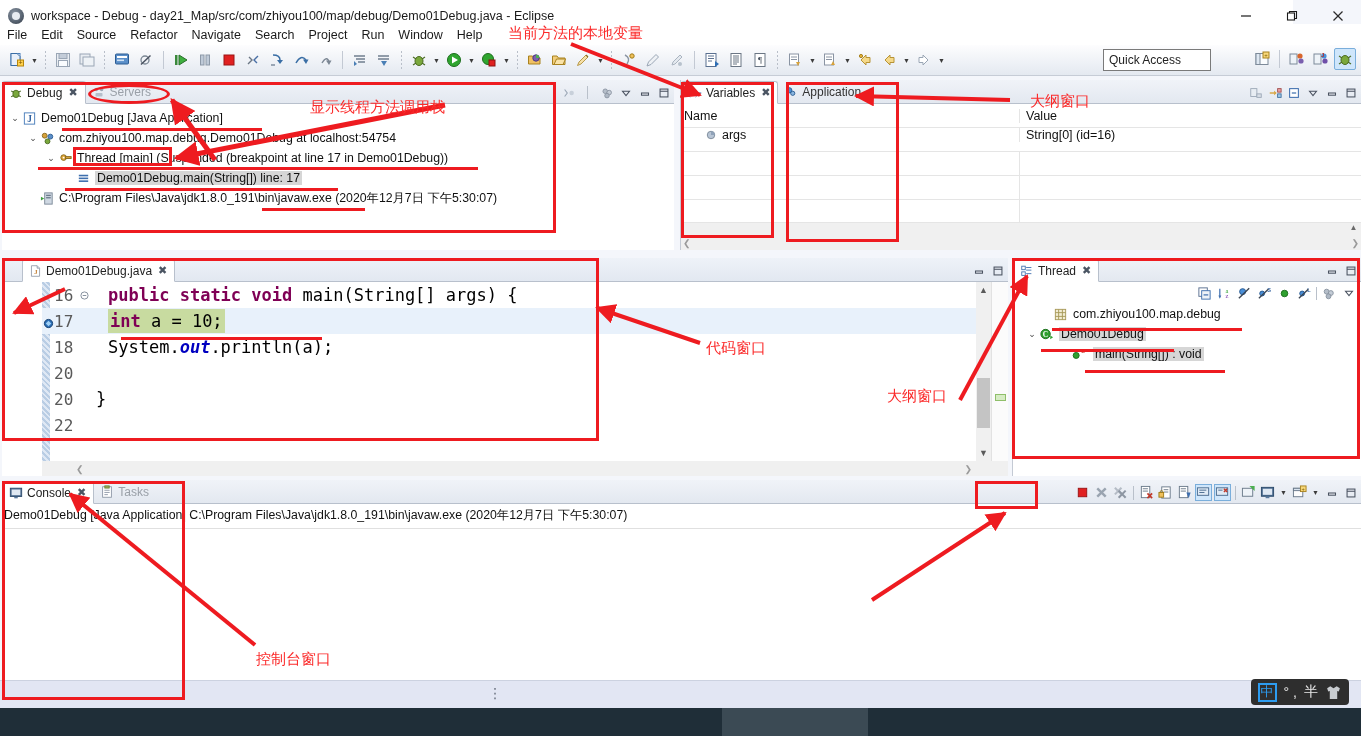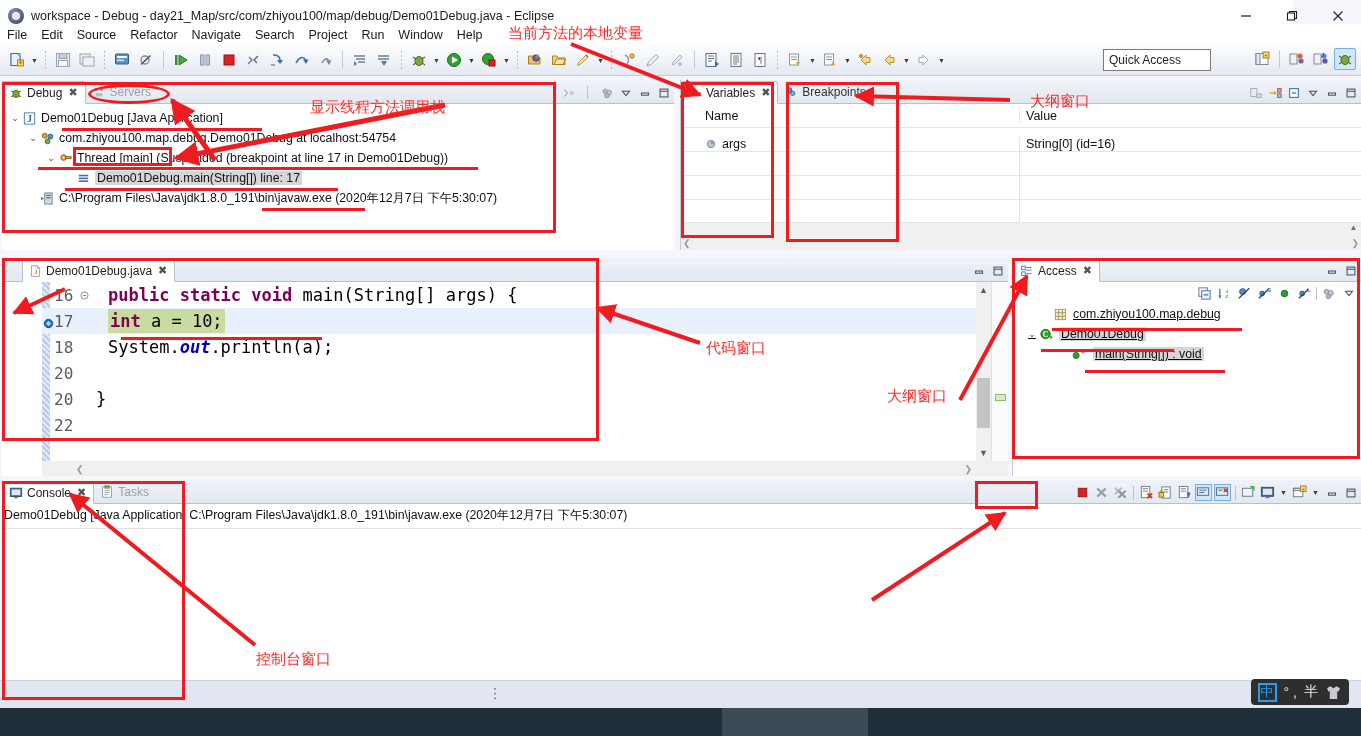--- a/index.html
+++ b/index.html
@@ -606,21 +606,21 @@
             <text x="8" y="11" font-size="9" text-anchor="middle" fill="#3f6fae" font-family="serif">(x)=</text>
           </svg>
         <span>Variables</span>
         <span class="xmark">✖</span>
       </div>
       <div class="ptab unsel" style="color:#333;">
         <svg width="14" height="14" viewBox="0 0 16 16">
             <circle cx="6" cy="6" r="3" fill="#4a8fd8" stroke="#25588f"></circle>
             <circle cx="10" cy="9.5" r="2.4" fill="#8ab6e0" stroke="#25588f"></circle>
           </svg>
-        <span>Breakpoints</span>
+        <span>Application</span>
       </div>
       <div class="ptab-tools">
         <div class="ptool">
           <svg width="14" height="14" viewBox="0 0 16 16">
               <rect x="2" y="3" width="7" height="9" fill="#e8edf3" stroke="#9aa6b5"></rect>
               <rect x="9" y="9" width="5" height="4" fill="#d8dee6" stroke="#9aa6b5"></rect>
             </svg>
         </div>
         <div class="ptool">
           <svg width="14" height="14" viewBox="0 0 16 16">
@@ -649,24 +649,24 @@
         <div class="ptool">
           <svg width="14" height="14" viewBox="0 0 16 16">
               <rect x="3.5" y="3.5" width="9" height="9" fill="none" stroke="#4a5260" stroke-width="1.2"></rect>
               <line x1="3.5" y1="6" x2="12.5" y2="6" stroke="#4a5260" stroke-width="1.2"></line>
             </svg>
         </div>
       </div>
     </div>
     <div class="panel-body" style="height:146px;">
       <div style="display:flex; height:24px; align-items:center; border-bottom:1px solid #e5e5e5;">
-        <div style="width:338px; padding-left:24px; font-size:12.5px; color:#111;">Name</div>
+        <div style="width:338px; padding-left:3px; font-size:12.5px; color:#111;">Name</div>
         <div style="flex:1; padding-left:6px; font-size:12.5px; color:#111; border-left:1px solid #e5e5e5;">Value</div>
       </div>
-      <div style="display:flex; height:24px; align-items:flex-end; border-bottom:1px solid #e5e5e5;">
+      <div style="display:flex; height:24px; align-items:flex-start; border-bottom:1px solid #e5e5e5;">
         <div style="width:338px; padding-left:24px; font-size:12.5px; color:#111; display:flex; align-items:center; gap:5px;">
           <svg width="12" height="12" viewBox="0 0 16 16">
               <circle cx="8" cy="8" r="5" fill="#b8c5d5" stroke="#6b7a8a"></circle>
               <path d="M8 3 A5 5 0 0 1 13 8 L8 8z" fill="#8fa2b8"></path>
             </svg>
           <span>args</span>
         </div>
         <div style="flex:1; padding-left:6px; font-size:12.5px; color:#111; border-left:1px solid #e5e5e5;">String[0]  (id=16)</div>
       </div>
       <div style="display:flex; height:24px; border-bottom:1px solid #e5e5e5;">
@@ -783,38 +783,38 @@
   <div class="panel" style="left:1012px; top:258px; width:349px; height:218px; border-left:1px solid #c4cad4;">
     <div class="panel-tabs">
       <div class="ptab sel">
         <svg width="14" height="14" viewBox="0 0 16 16">
             <rect x="2" y="2.5" width="4" height="4" fill="#fff" stroke="#3f6fae"></rect>
             <rect x="2" y="9" width="4" height="4" fill="#fff" stroke="#3f6fae"></rect>
             <line x1="7" y1="4" x2="13" y2="4" stroke="#3f6fae"></line>
             <line x1="7" y1="7" x2="13" y2="7" stroke="#3f6fae"></line>
             <line x1="7" y1="11" x2="13" y2="11" stroke="#3f6fae"></line>
           </svg>
-        <span>Access</span>
+        <span>Thread</span>
         <span class="xmark">✖</span>
       </div>
       <div class="ptab-tools">
         <div class="ptool">
           <svg width="14" height="14" viewBox="0 0 16 16">
               <rect x="4" y="8" width="8" height="2.5" fill="none" stroke="#4a5260" stroke-width="1.2"></rect>
             </svg>
         </div>
         <div class="ptool">
           <svg width="14" height="14" viewBox="0 0 16 16">
               <rect x="3.5" y="3.5" width="9" height="9" fill="none" stroke="#4a5260" stroke-width="1.2"></rect>
               <line x1="3.5" y1="6" x2="12.5" y2="6" stroke="#4a5260" stroke-width="1.2"></line>
             </svg>
         </div>
       </div>
     </div>
-    <div class="panel-body" style="height:194px;text-decoration:underline;">
+    <div class="panel-body" style="height:194px;">
 
       <div style="display:flex; align-items:center; justify-content:flex-end; height:22px; padding-right:4px; gap:3px;">
         <div class="ptool">
           <svg width="15" height="15" viewBox="0 0 16 16">
               <rect x="2" y="2" width="9" height="9" fill="#fff" stroke="#5a7090"></rect>
               <rect x="5" y="5" width="9" height="9" fill="#eef2f7" stroke="#3f6fae"></rect>
               <line x1="7" y1="9.5" x2="12" y2="9.5" stroke="#3f6fae" stroke-width="1.3"></line>
             </svg>
         </div>
         <div class="ptool">

